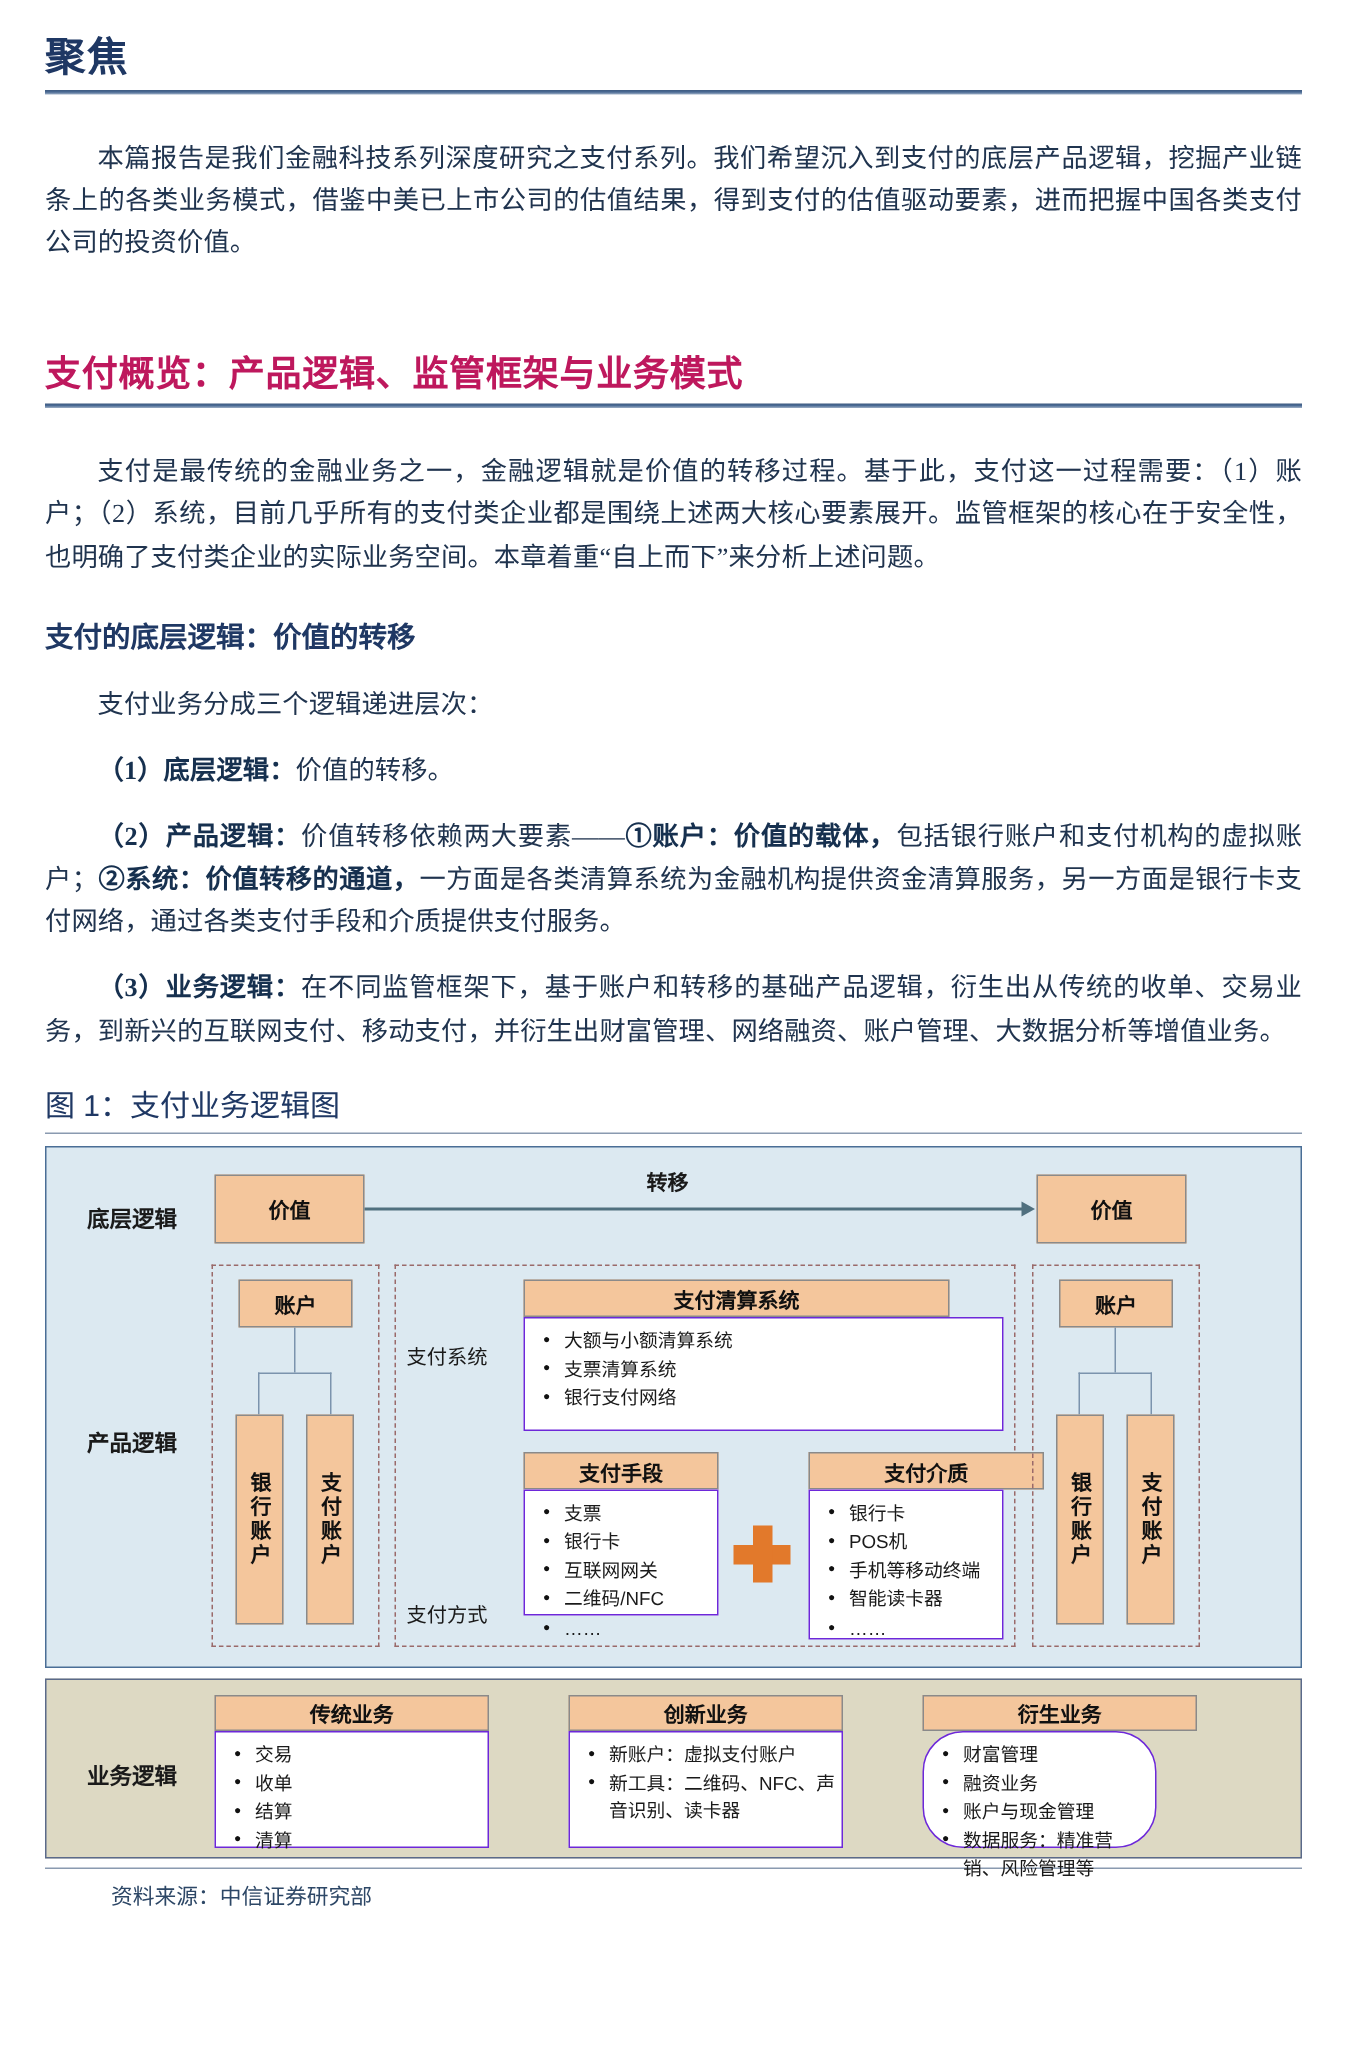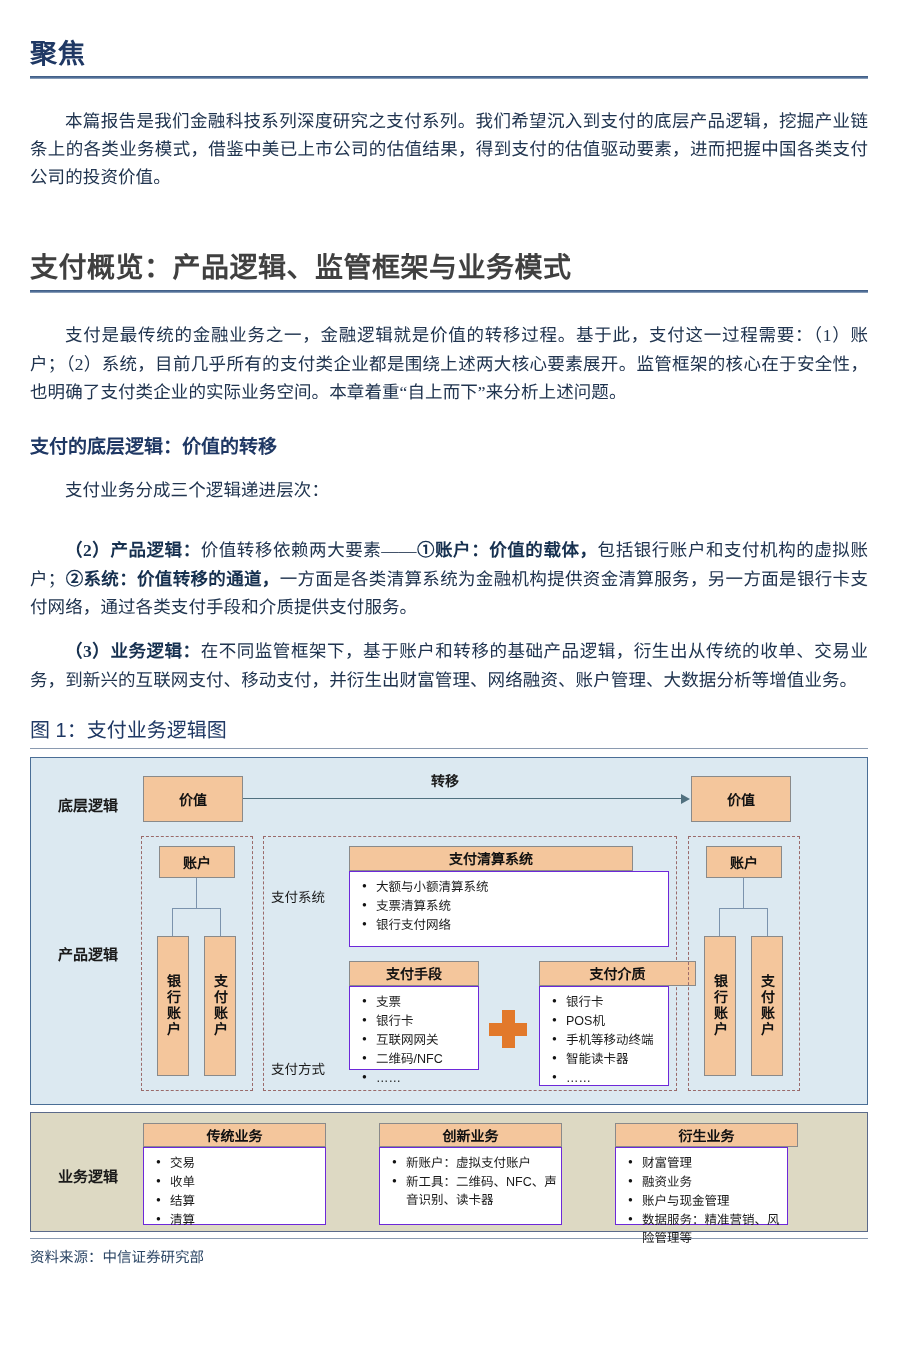--- a/index.html
+++ b/index.html
@@ -13,21 +13,21 @@
     font-family: "Liberation Serif", "DejaVu Serif", serif;
     color: #1a2a44;
     position: relative;
     overflow: hidden;
   }
   .page {
     position: relative;
     width: 898px;
     height: 1366px;
     box-sizing: border-box;
-    padding: 16px 30px;
+    padding: 0 30px;
   }
 
   
   .h-focus {
     font-family: "Liberation Sans", "DejaVu Sans", sans-serif;
     font-weight: bold;
     font-size: 27px;
     color: #1F3864;
     letter-spacing: 1px;
     padding-top: 22px;
@@ -36,22 +36,22 @@
   }
   .rule-thick {
     height: 3px;
     background: linear-gradient(to bottom, #3e5a80 0%, #4a6a94 45%, #9fb0c6 100%);
     margin-top: 4px;
     margin-bottom: 0;
   }
   .h-chapter {
     font-family: "Liberation Sans", "DejaVu Sans", sans-serif;
     font-weight: bold;
-    font-size: 28px;
-    color: #404040;
+    font-size: 24px;
+    color: #be185d;
     margin: 0;
     letter-spacing: 0.5px;
     line-height: 1.3;
   }
   .h-sub {
     font-family: "Liberation Sans", "DejaVu Sans", sans-serif;
     font-weight: bold;
     font-size: 19px;
     color: #1F3864;
     margin: 0;
@@ -89,20 +89,21 @@
   }
   .fig-rule-bottom {
     height: 1px;
     background: #8a9ab0;
     margin-top: 6px;
     margin-bottom: 6px;
   }
   .fig-source {
     font-size: 14.5px;
     color: #2d4766;
+    margin-left: 44px;
   }
 
   
   .diagram {
     width: 838px;
     position: relative;
   }
   .panel-blue {
     background: #DCE9F1;
     border: 1px solid #4a6e96;
@@ -241,20 +242,21 @@
   <div class="sp-28"></div>
 
   <h3 class="h-sub">支付的底层逻辑：价值的转移</h3>
 
   <div class="sp-16"></div>
 
   <p class="body">支付业务分成三个逻辑递进层次：</p>
 
   <div class="sp-16"></div>
 
+  <p class="body"><span class="b">（1）</span><span class="b">底层逻辑：</span><span>价值的转移。</span></p>
 
   <div class="sp-16"></div>
 
   <p class="body"><span class="b">（2）</span><span class="b">产品逻辑：</span><span>价值转移依赖两大要素——</span><span class="b">①账户：价值的载体，</span><span>包括银行账户和支付机构的虚拟账户；</span><span class="b">②系统：价值转移的通道，</span><span>一方面是各类清算系统为金融机构提供资金清算服务，另一方面是银行卡支付网络，通过各类支付手段和介质提供支付服务。</span></p>
 
   <div class="sp-16"></div>
 
   <p class="body"><span class="b">（3）</span><span class="b">业务逻辑：</span><span>在不同监管框架下，基于账户和转移的基础产品逻辑，衍生出从传统的收单、交易业务，到新兴的互联网支付、移动支付，并衍生出财富管理、网络融资、账户管理、大数据分析等增值业务。</span></p>
 
   <div class="sp-20"></div>
@@ -353,21 +355,21 @@
 
       <div class="obox" style="left:348px; top:10px; width:183px; height:24px;">创新业务</div>
       <div class="wbox" style="left:348px; top:34px; width:183px; height:78px;">
         <ul>
           <li>新账户：虚拟支付账户</li>
           <li>新工具：二维码、NFC、声音识别、读卡器</li>
         </ul>
       </div>
 
       <div class="obox" style="left:584px; top:10px; width:183px; height:24px;">衍生业务</div>
-      <div class="wbox" style="left:584px; top:34px; width:173px; height:78px;">
+      <div class="wbox" style="left:584px; top:34px; width:156px; height:78px;border-radius:27px;">
         <ul>
           <li>财富管理</li>
           <li>融资业务</li>
           <li>账户与现金管理</li>
           <li>数据服务：精准营销、风险管理等</li>
         </ul>
       </div>
     </div>
   </div>
 

